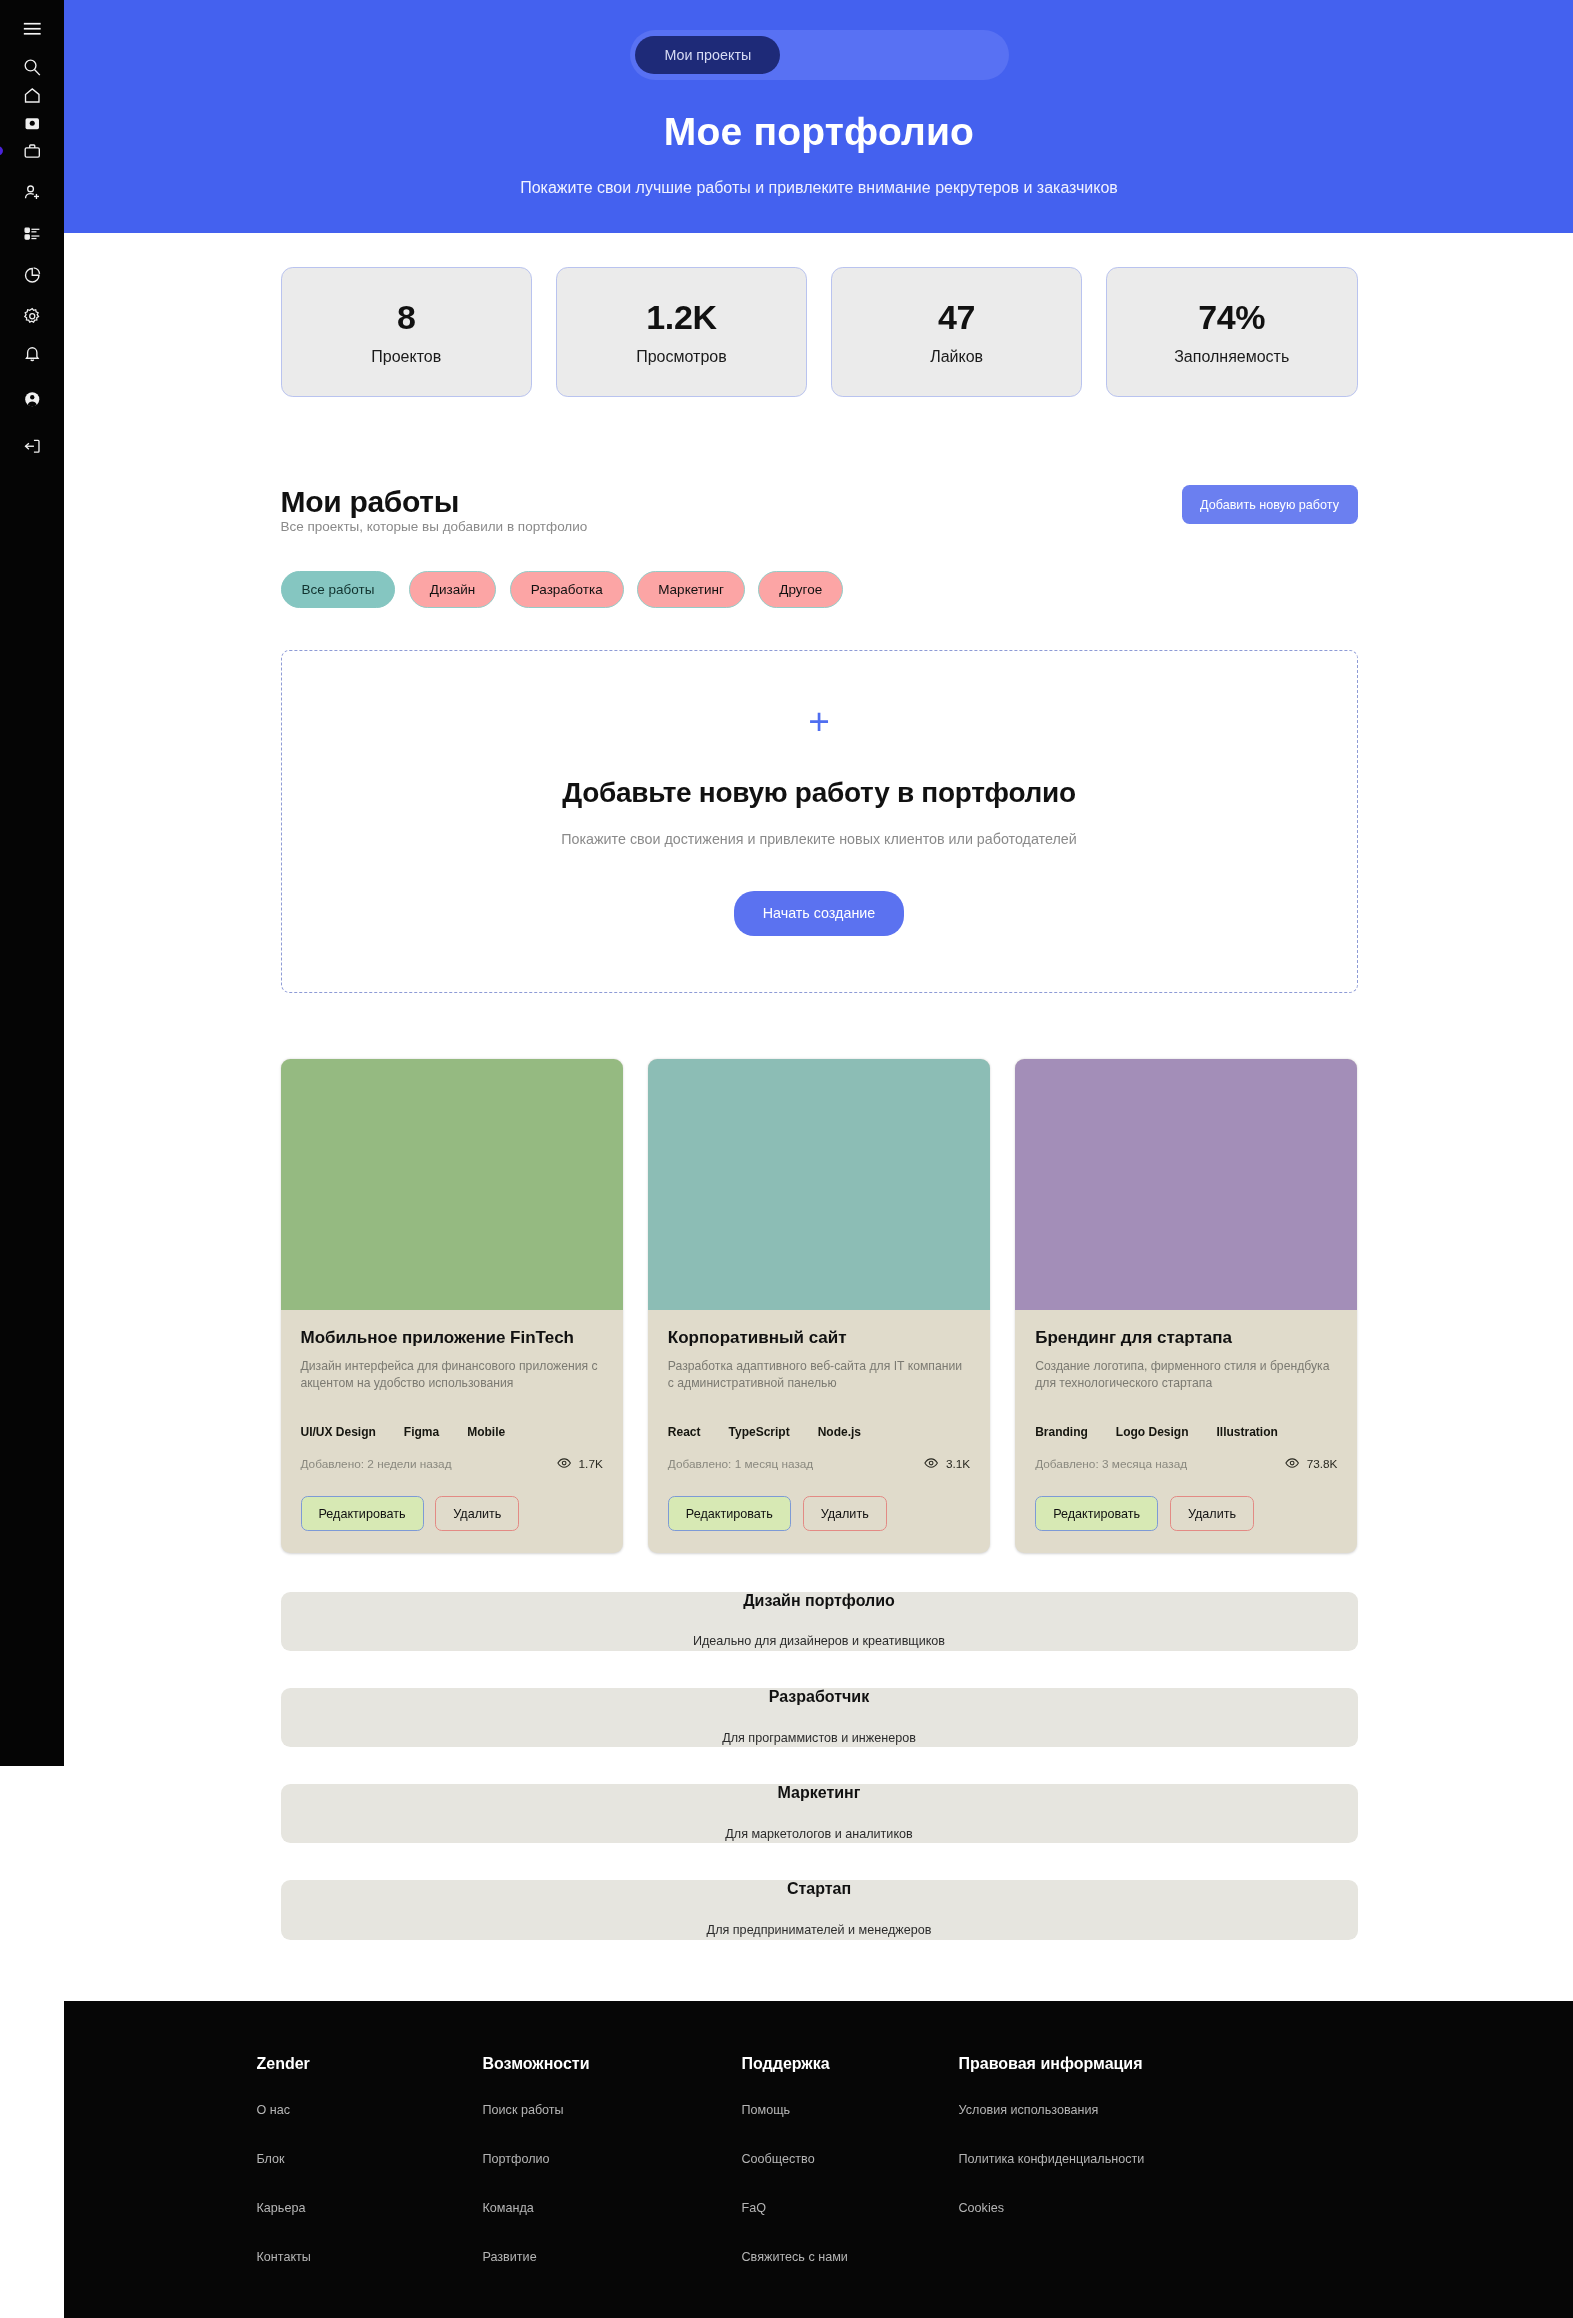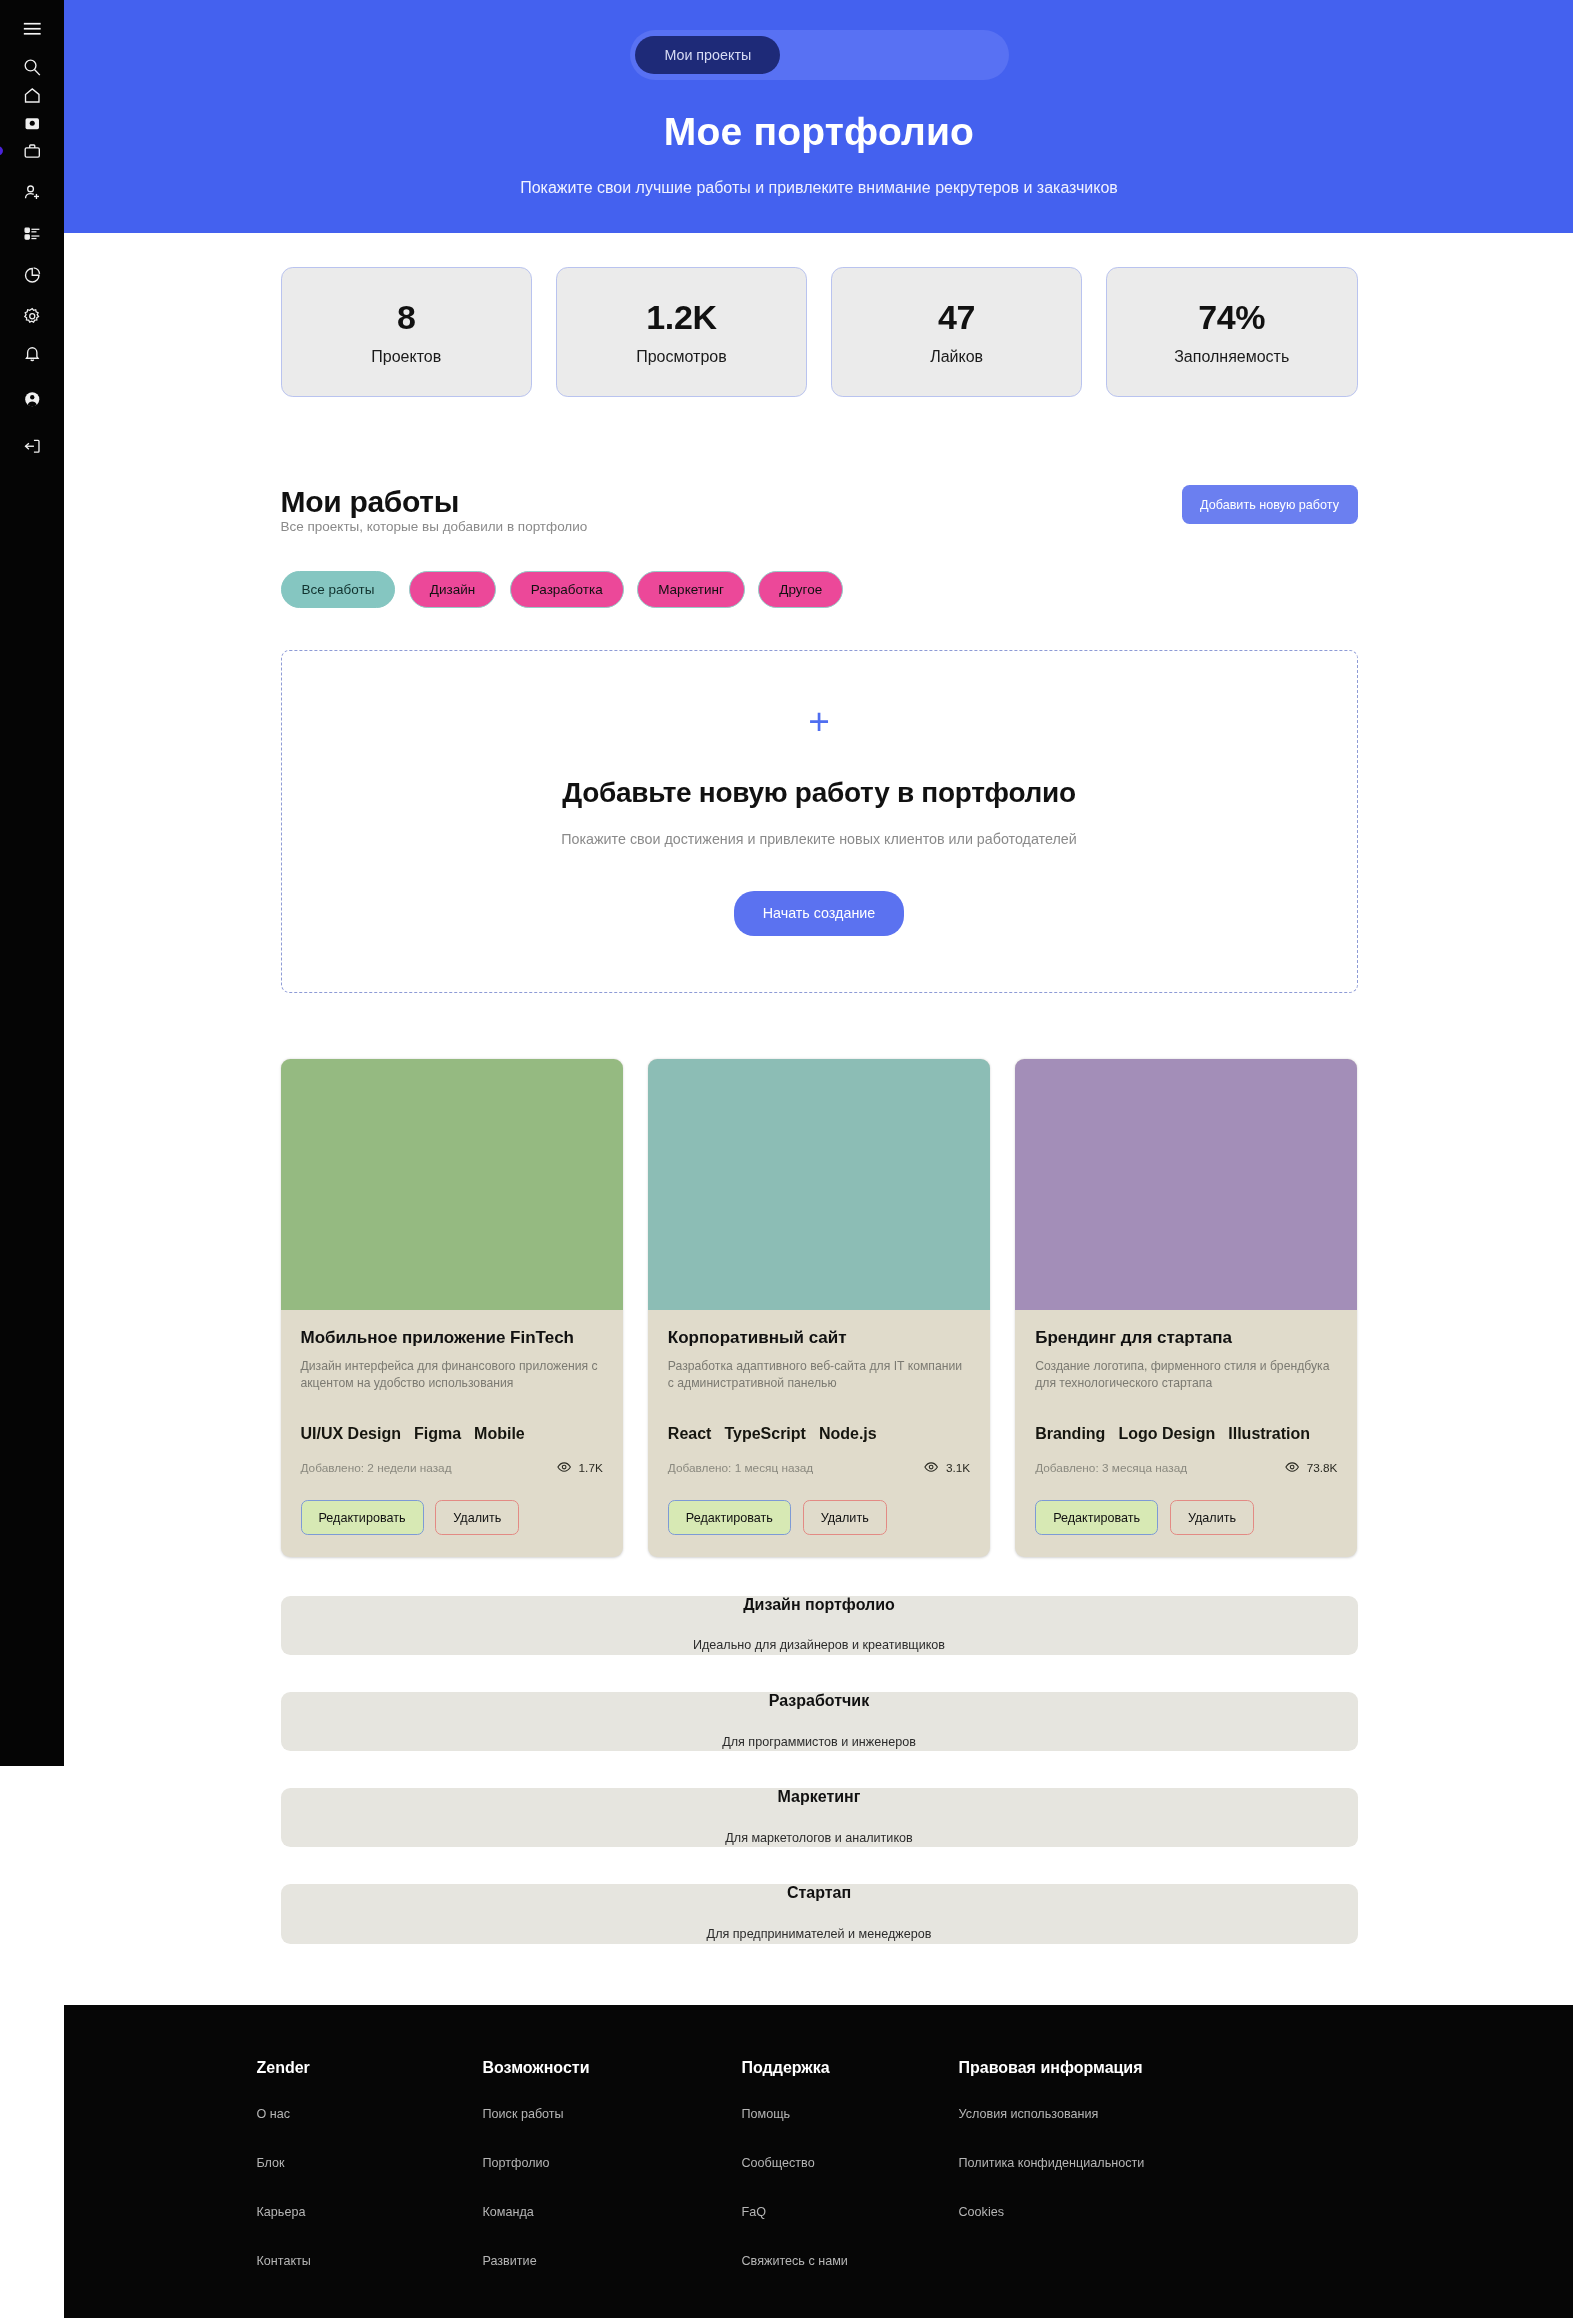--- a/index.html
+++ b/index.html
@@ -113,21 +113,21 @@
     font-size: 12.6px;
     font-family: inherit;
     cursor: pointer;
     white-space: nowrap;
   }
 
   
   .chips { display: flex; gap: 13.5px; margin-top: 37px; }
   .chip {
     border: 0.8px solid #93cdc8;
-    background: #ec4899;
+    background: #fca5a5;
     color: #111;
     border-radius: 841px;
     padding: 10px 20px;
     font-size: 13.5px;
     cursor: pointer;
     font-family: inherit;
     white-space: nowrap;
   }
   .chip.active { background: #85c6c1; border-color: #85c6c1; color: #11332f; }
 
@@ -161,21 +161,21 @@
     background: #e0dbcb;
     border-radius: 9.3px;
     overflow: hidden;
     box-shadow: 0 0.8px 2.5px rgba(0,0,0,.18);
     display: flex; flex-direction: column;
   }
   .card-img { height: 251px; }
   .card-body { padding: 18.5px 20px 22px; display:flex; flex-direction:column; flex:1 1 auto; }
   .card-title { font-size: 17px; font-weight: 700; }
   .card-desc { font-size: 12.2px; color: #7b7a72; line-height: 1.42; margin-top: 10px; }
-  .card-tags { display: flex; gap: 13px; margin-top: 32px; font-size: 16px; font-weight: 700; color: #15150f; }
+  .card-tags { display: flex; gap: 28px; margin-top: 32px; font-size: 12px; font-weight: 700; color: #15150f; }
   .card-meta { display: flex; align-items: center; justify-content: space-between; margin-top: 18.5px; }
   .card-date { font-size: 11.8px; color: #8a897f; }
   .card-views { display: flex; align-items: center; gap: 7.6px; font-size: 11.8px; color: #2a2a22; }
   .card-actions { display: flex; gap: 11.8px; margin-top: 25px; }
   .btn-edit {
     background: #d7e9b4;
     border: 0.8px solid #7d9ad6;
     border-radius: 6.7px;
     padding: 9.3px 17px;
     font-size: 12.6px;

